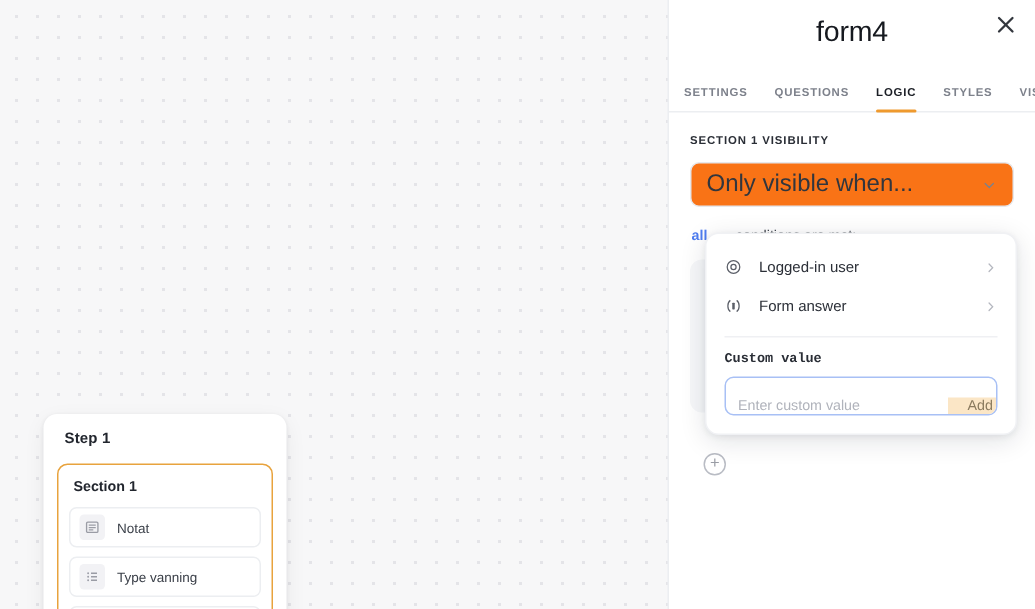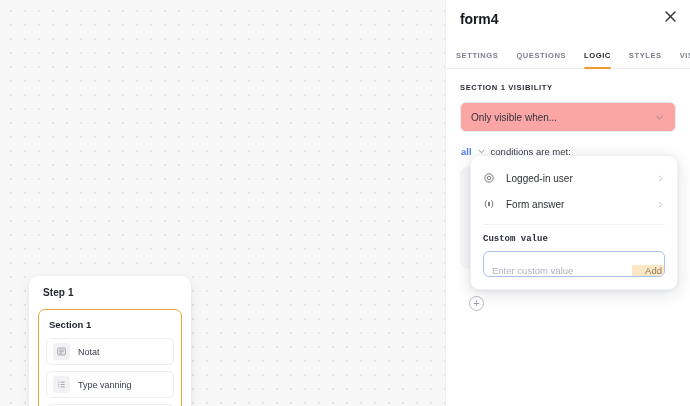--- a/index.html
+++ b/index.html
@@ -91,24 +91,25 @@
     left: 446px; top: 0;
     width: 244px; height: 406px;
     background: #ffffff;
     box-shadow: -1px 0 0 #eceef1;
   }
   .panel-head {
     padding: 11px 14px 0 14px;
     position: relative;
   }
   .panel-title {
-    font-size: 14px;
-    font-weight: bold;
+    font-size: 19px;
+    font-weight: normal;
     color: #16191f;
     letter-spacing: -.1px;
+    text-align: center;
   }
   .panel-sub {
     display: flex;
     align-items: center;
     gap: 6px;
     margin-top: 6px;
     font-size: 9.5px;
     color: #7d818b;
   }
   .close-btn {
@@ -155,26 +156,26 @@
     font-weight: bold;
     letter-spacing: .6px;
     color: #2a2e36;
     margin-bottom: 10px;
   }
 
   .select-box {
     height: 30px;
     border: 1px solid #e6e8ec;
     border-radius: 6px;
-    background: #fca5a5;
+    background: #f97316;
     display: flex;
     align-items: center;
     justify-content: space-between;
     padding: 0 10px;
-    font-size: 10px;
+    font-size: 16px;
     color: #32363e;
     cursor: pointer;
   }
 
   .cond-line {
     display: flex;
     align-items: center;
     gap: 5px;
     margin: 14px 0 10px 1px;
     font-size: 9.5px;

